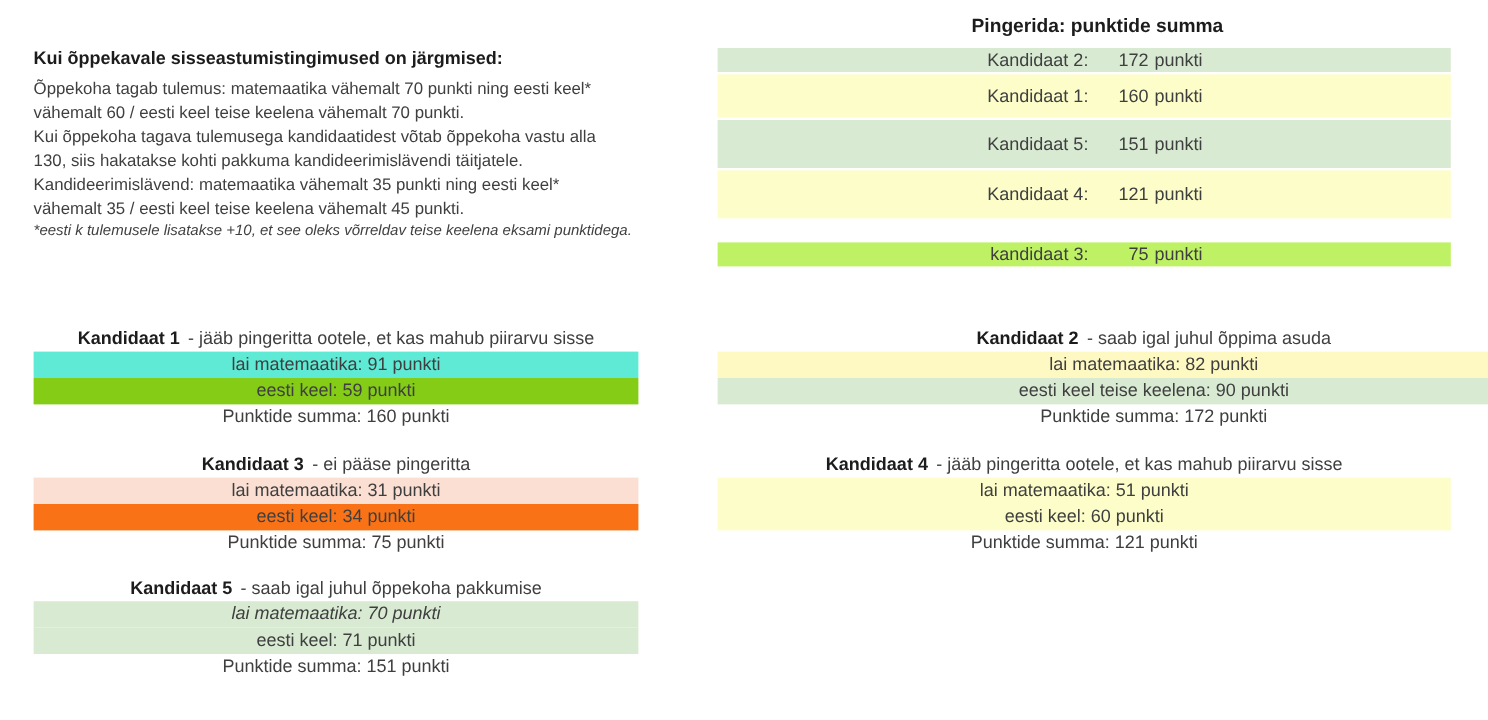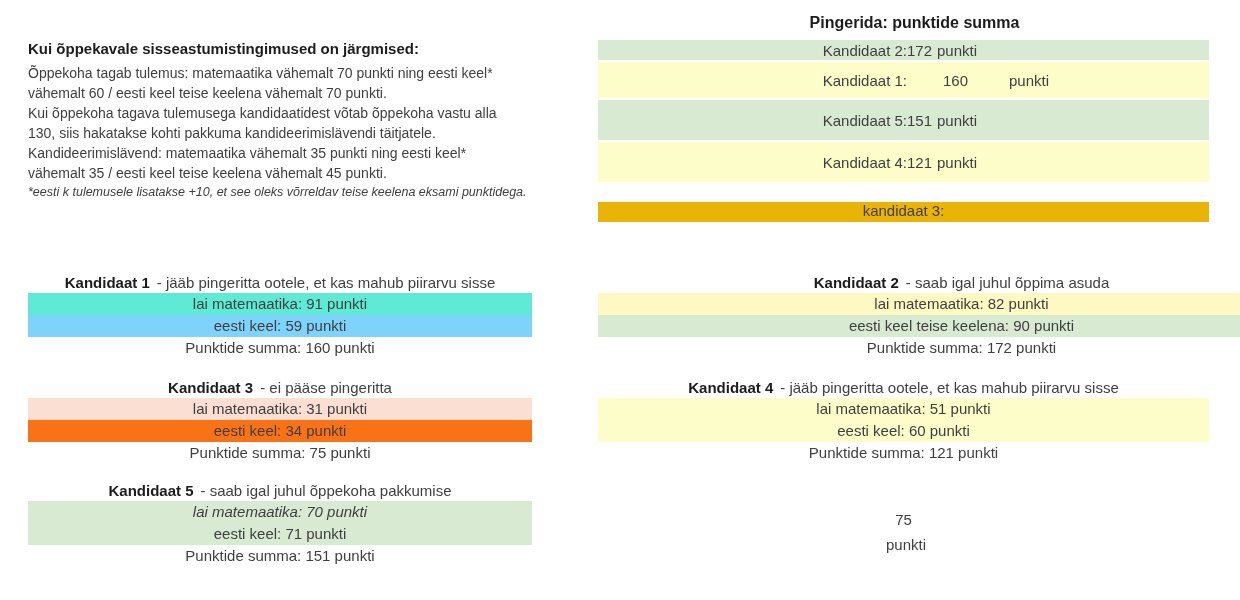--- a/index.html
+++ b/index.html
@@ -19,21 +19,21 @@
   .ranking-title { font-size:16px; font-weight:bold; color:#1c1c1c; text-align:center;
                    line-height:18px; padding-left:22px; }
   .ranking-rows { margin-top:8px; }
   .prow { display:flex; align-items:center; font-size:15px; color:#3f3f3f; }
   .prow:nth-child(1) { height:20px; }
   .prow:nth-child(2) { height:36px; margin-top:2px; }
   .prow:nth-child(3) { height:40px; margin-top:2px; }
   .prow:nth-child(4) { height:40px; margin-top:2px; }
   .prow:nth-child(5) { height:20px; margin-top:20px; }
   .plabel { flex:0 0 309px; text-align:right; }
-  .pnum   { flex:0 0 25px; margin-left:0; text-align:right; }
+  .pnum   { flex:0 0 25px; margin-left:25px; text-align:right; }
   .punit  { margin-left:5px; }
 
   
   .cand { position:absolute; }
   .ctitle { height:20px; line-height:20px; text-align:center; font-size:15px; color:#3f3f3f;
             margin-bottom:0; }
   .cname { font-weight:bold; color:#1c1c1c; }
   .cnote { margin-left:7px; }
   .crow { height:22px; line-height:22px; text-align:center; font-size:15px; color:#3f3f3f; }
   .csum { height:22px; line-height:22px; text-align:center; font-size:15px; color:#3f3f3f; }
@@ -63,49 +63,49 @@
   </div>
 
   <div class="ranking">
     <div class="ranking-title">Pingerida: punktide summa</div>
     <div class="ranking-rows">
         <div class="prow" style="background: rgb(217, 234, 211);">
           <span class="plabel">Kandidaat 2:</span>
           <span class="pnum">172</span>
           <span class="punit">punkti</span>
         </div>
-        <div class="prow" style="background: rgb(253, 253, 202); gap: 36px;">
+        <div class="prow" style="background: rgb(253, 253, 202);">
           <span class="plabel">Kandidaat 1:</span>
           <span class="pnum">160</span>
           <span class="punit">punkti</span>
         </div>
         <div class="prow" style="background: rgb(217, 234, 211);">
           <span class="plabel">Kandidaat 5:</span>
           <span class="pnum">151</span>
           <span class="punit">punkti</span>
         </div>
         <div class="prow" style="background: rgb(253, 253, 202);">
           <span class="plabel">Kandidaat 4:</span>
           <span class="pnum">121</span>
           <span class="punit">punkti</span>
         </div>
-        <div class="prow" style="background: #eab308; flex-direction: column;">
+        <div class="prow" style="background: #bef264;">
           <span class="plabel">kandidaat 3:</span>
           <span class="pnum">75</span>
           <span class="punit">punkti</span>
         </div>
       </div>
   </div>
 
   <div class="cand pos-c1">
     <div class="ctitle">
       <span class="cname">Kandidaat 1</span><span class="cnote">- jääb pingeritta ootele, et kas mahub piirarvu sisse</span>
     </div>
     <div class="crow" style="background: #5eead4;">lai matemaatika: 91 punkti</div>
-    <div class="crow" style="background: #7dd3fc;">eesti keel: 59 punkti</div>
+    <div class="crow" style="background: #84cc16;">eesti keel: 59 punkti</div>
     <div class="csum">Punktide summa: 160 punkti</div>
   </div>
 
   <div class="cand pos-c2">
     <div class="ctitle">
       <span class="cname">Kandidaat 2</span><span class="cnote">- saab igal juhul õppima asuda</span>
     </div>
     <div class="crow" style="background: #fef9c3;">lai matemaatika: 82 punkti</div>
     <div class="crow" style="background: rgb(217, 234, 211);">eesti keel teise keelena: 90 punkti</div>
     <div class="csum">Punktide summa: 172 punkti</div>

